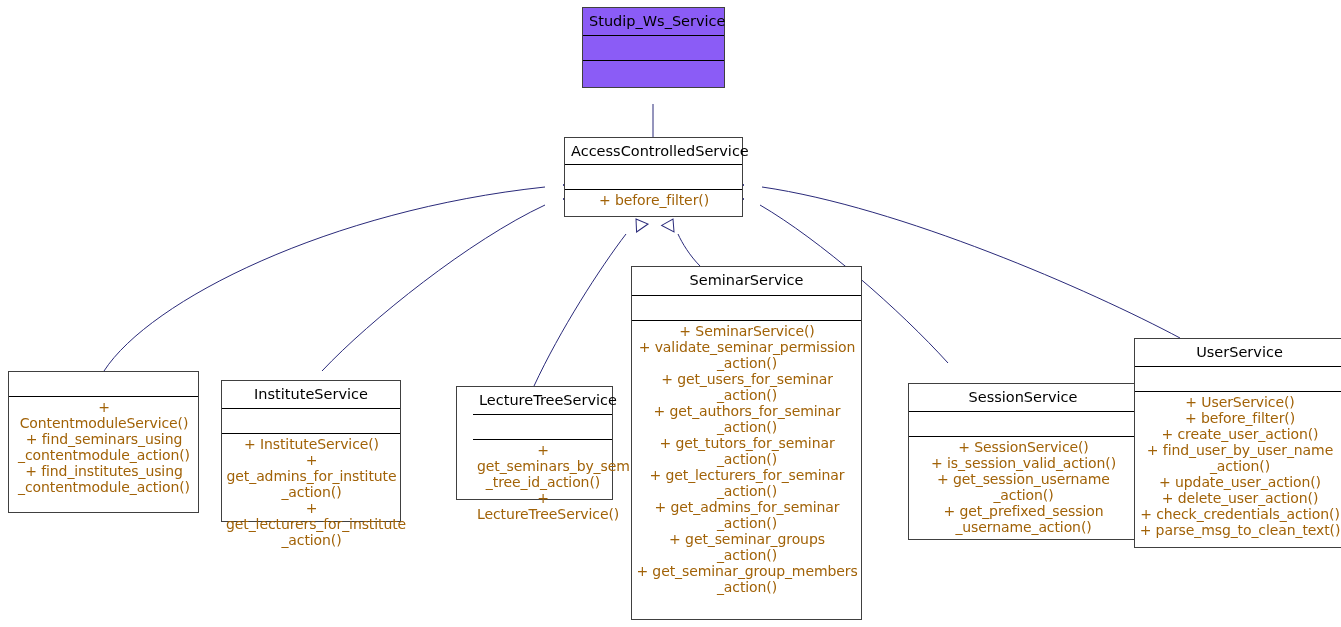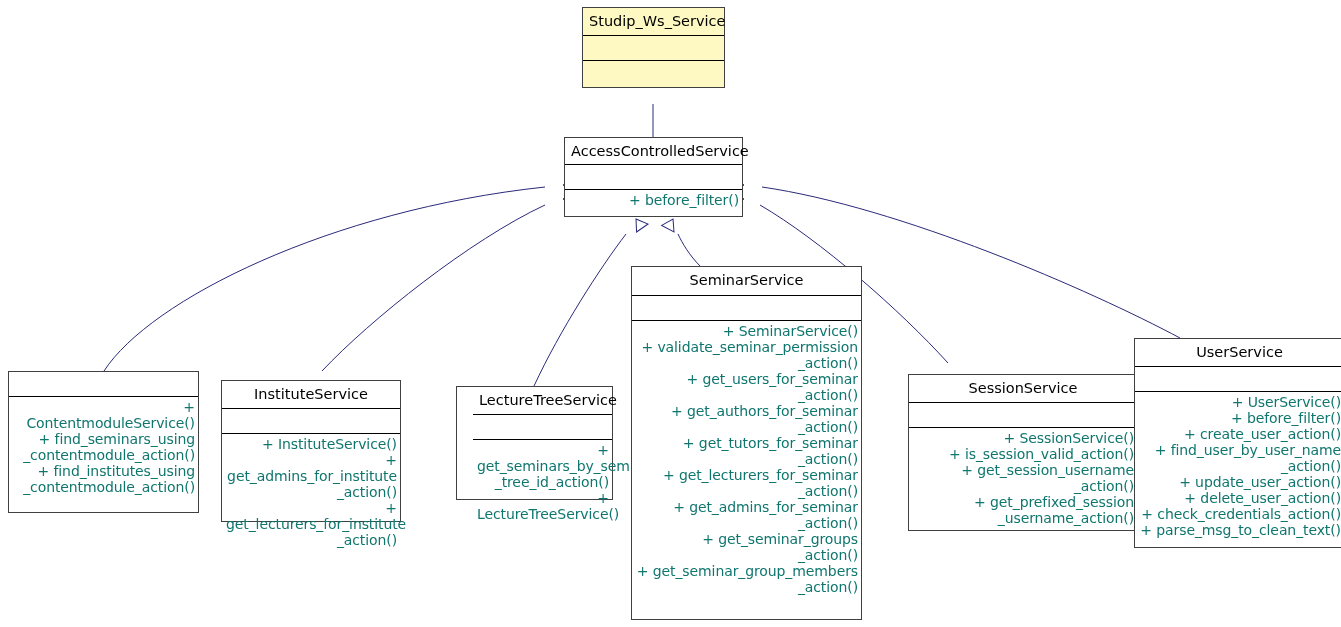--- a/index.html
+++ b/index.html
@@ -27,21 +27,21 @@
     pointer-events: none;
   }
   .uml-class {
     position: absolute;
     box-sizing: border-box;
     border: 1px solid #404040;
     background: #ffffff;
     z-index: 5;
   }
   .uml-class.root-class {
-    background: #fef9c3;
+    background: #8b5cf6;
   }
   .uml-section {
     box-sizing: border-box;
     padding: 0;
   }
   .uml-name {
     text-align: center;
     font-size: 14.5px;
     color: #000000;
     line-height: 1.35;
@@ -54,24 +54,24 @@
     min-height: 22px;
   }
   .uml-attrs.empty {
     height: 22px;
   }
   .uml-ops {
     padding: 2px 3px 3px 4px;
   }
   .uml-op {
     font-size: 14px;
-    color: #0f766e;
+    color: #a16207;
     line-height: 1.145;
     white-space: pre-wrap;
-    text-align: right;
+    text-align: center;
     letter-spacing: -0.1px;
   }
 </style>
 </head>
 <body>
 
 <div id="diagram">
   <svg id="edges" viewBox="0 0 1341 627" width="1341" height="627">
       <path d="M 653,137 L 653,104" fill="none" stroke="#2a2a7a" stroke-width="1"></path>
       <path d="M 0,0 L -7,-11 L 7,-11 Z" fill="#ffffff" stroke="#2a2a7a" stroke-width="1" transform="translate(653,88) rotate(0)"></path>
@@ -146,21 +146,21 @@
         <div class="uml-op">+ get_lecturers_for_seminar
 _action()</div>
         <div class="uml-op">+ get_admins_for_seminar
 _action()</div>
         <div class="uml-op">+ get_seminar_groups
 _action()</div>
         <div class="uml-op">+ get_seminar_group_members
 _action()</div>
       </div>
     </div>
-    <div class="uml-class" style="left: 908px; top: 374px; width: 230px; height: 157px;">
+    <div class="uml-class" style="left: 908px; top: 383px; width: 230px; height: 157px;">
       <div class="uml-section uml-name" style="height: 28px;">SessionService</div>
       <div class="uml-section uml-attrs empty" style="height: 25px;"></div>
       <div class="uml-section uml-ops">
         <div class="uml-op">+ SessionService()</div>
         <div class="uml-op">+ is_session_valid_action()</div>
         <div class="uml-op">+ get_session_username
 _action()</div>
         <div class="uml-op">+ get_prefixed_session
 _username_action()</div>
       </div>

